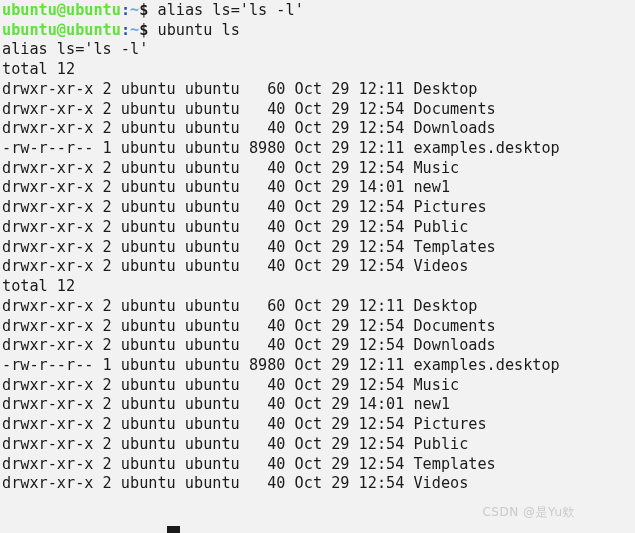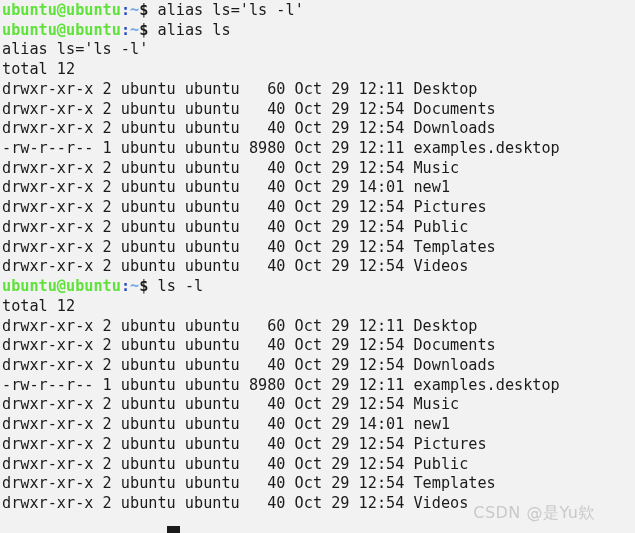--- a/index.html
+++ b/index.html
@@ -56,49 +56,48 @@
   #cursor {
     position: absolute;
     left: 167px;
     top: 526px;
     width: 13px;
     height: 7px;
     background: #1b1b1b;
   }
   #watermark {
     position: absolute;
-    right: 4px;
+    right: 24px;
     bottom: 10px;
     font-family: "DejaVu Sans", "Liberation Sans", sans-serif;
-    font-size: 16px;
+    font-size: 12px;
     color: #c9c9c9;
     white-space: pre;
     letter-spacing: 0.5px;
   }
 </style>
 </head>
 <body>
 
 <div id="terminal" style="background: rgb(242, 242, 242); color: rgb(27, 27, 27);">
   <div id="screen">
       <div class="line"><span class="user-host" style="color: rgb(95, 227, 58);">ubuntu@ubuntu</span><span class="colon" style="color: rgb(47, 79, 192);">:</span><span class="tilde" style="color: rgb(110, 168, 232);">~</span><span class="dollar">$ </span><span class="cmd">alias ls='ls -l'</span></div>
-      <div class="line"><span class="user-host" style="color: rgb(95, 227, 58);">ubuntu@ubuntu</span><span class="colon" style="color: rgb(47, 79, 192);">:</span><span class="tilde" style="color: rgb(110, 168, 232);">~</span><span class="dollar">$ </span><span class="cmd">alias ls</span></div>
+      <div class="line"><span class="user-host" style="color: rgb(95, 227, 58);">ubuntu@ubuntu</span><span class="colon" style="color: rgb(47, 79, 192);">:</span><span class="tilde" style="color: rgb(110, 168, 232);">~</span><span class="dollar">$ </span><span class="cmd">ubuntu ls</span></div>
       <div class="line"><span class="out">alias ls='ls -l'</span></div>
       <div class="line"><span class="out">total 12</span></div>
       <div class="line"><span class="out">drwxr-xr-x 2 ubuntu ubuntu   60 Oct 29 12:11 Desktop</span></div>
       <div class="line"><span class="out">drwxr-xr-x 2 ubuntu ubuntu   40 Oct 29 12:54 Documents</span></div>
       <div class="line"><span class="out">drwxr-xr-x 2 ubuntu ubuntu   40 Oct 29 12:54 Downloads</span></div>
       <div class="line"><span class="out">-rw-r--r-- 1 ubuntu ubuntu 8980 Oct 29 12:11 examples.desktop</span></div>
       <div class="line"><span class="out">drwxr-xr-x 2 ubuntu ubuntu   40 Oct 29 12:54 Music</span></div>
       <div class="line"><span class="out">drwxr-xr-x 2 ubuntu ubuntu   40 Oct 29 14:01 new1</span></div>
       <div class="line"><span class="out">drwxr-xr-x 2 ubuntu ubuntu   40 Oct 29 12:54 Pictures</span></div>
       <div class="line"><span class="out">drwxr-xr-x 2 ubuntu ubuntu   40 Oct 29 12:54 Public</span></div>
       <div class="line"><span class="out">drwxr-xr-x 2 ubuntu ubuntu   40 Oct 29 12:54 Templates</span></div>
       <div class="line"><span class="out">drwxr-xr-x 2 ubuntu ubuntu   40 Oct 29 12:54 Videos</span></div>
-      <div class="line"><span class="user-host" style="color: rgb(95, 227, 58);">ubuntu@ubuntu</span><span class="colon" style="color: rgb(47, 79, 192);">:</span><span class="tilde" style="color: rgb(110, 168, 232);">~</span><span class="dollar">$ </span><span class="cmd">ls -l</span></div>
       <div class="line"><span class="out">total 12</span></div>
       <div class="line"><span class="out">drwxr-xr-x 2 ubuntu ubuntu   60 Oct 29 12:11 Desktop</span></div>
       <div class="line"><span class="out">drwxr-xr-x 2 ubuntu ubuntu   40 Oct 29 12:54 Documents</span></div>
       <div class="line"><span class="out">drwxr-xr-x 2 ubuntu ubuntu   40 Oct 29 12:54 Downloads</span></div>
       <div class="line"><span class="out">-rw-r--r-- 1 ubuntu ubuntu 8980 Oct 29 12:11 examples.desktop</span></div>
       <div class="line"><span class="out">drwxr-xr-x 2 ubuntu ubuntu   40 Oct 29 12:54 Music</span></div>
       <div class="line"><span class="out">drwxr-xr-x 2 ubuntu ubuntu   40 Oct 29 14:01 new1</span></div>
       <div class="line"><span class="out">drwxr-xr-x 2 ubuntu ubuntu   40 Oct 29 12:54 Pictures</span></div>
       <div class="line"><span class="out">drwxr-xr-x 2 ubuntu ubuntu   40 Oct 29 12:54 Public</span></div>
       <div class="line"><span class="out">drwxr-xr-x 2 ubuntu ubuntu   40 Oct 29 12:54 Templates</span></div>

